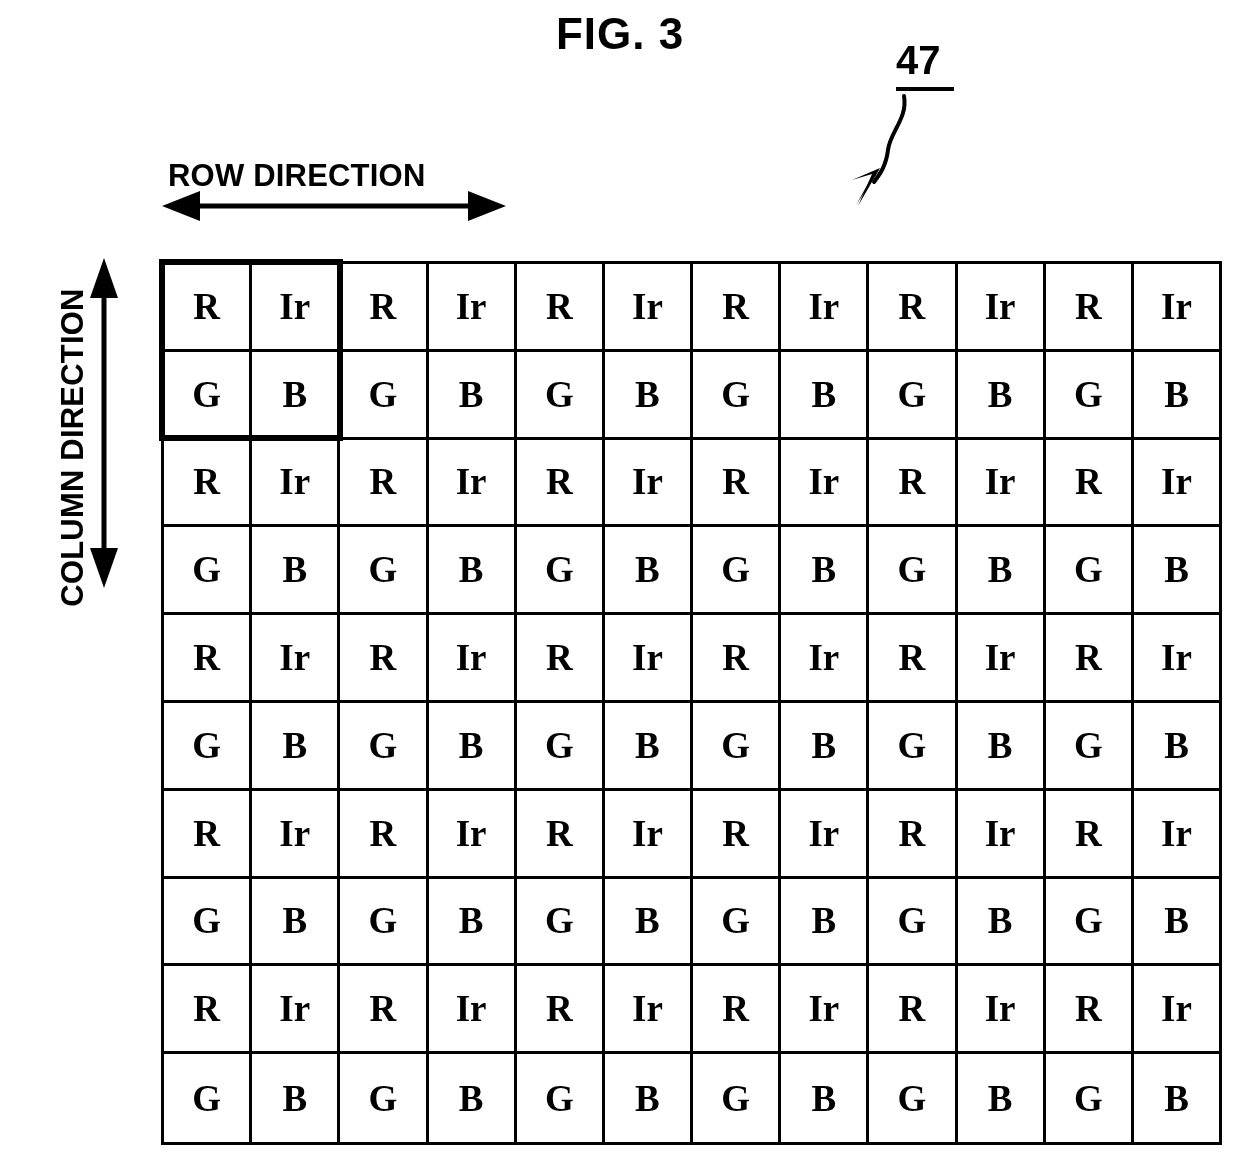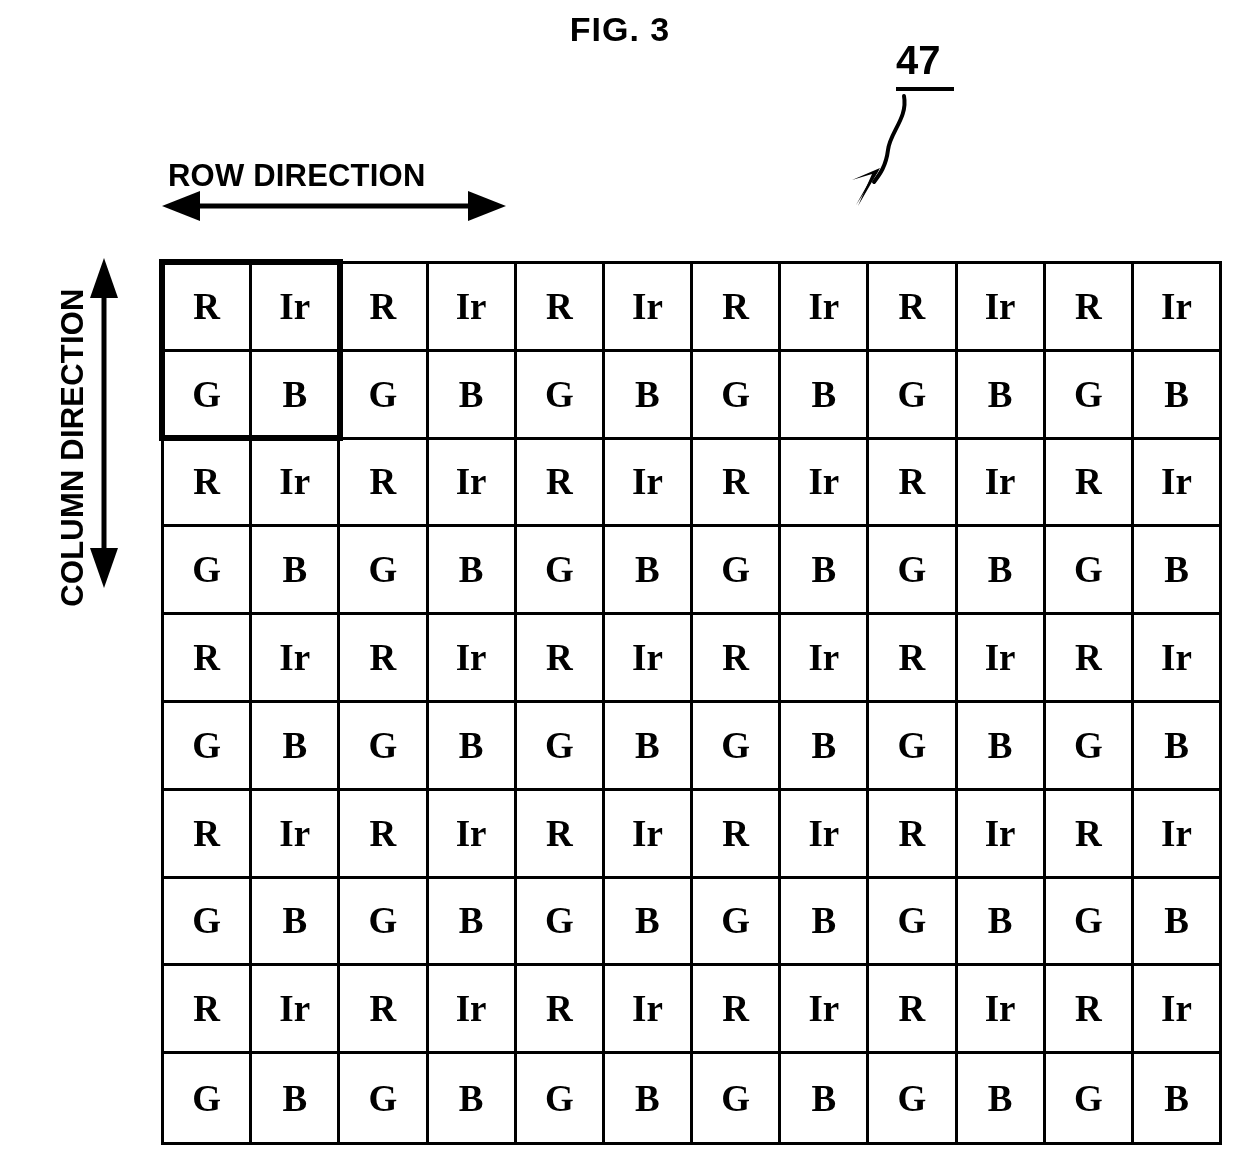--- a/index.html
+++ b/index.html
@@ -19,21 +19,21 @@
   }
 
   
   #figure-title {
     position: absolute;
     left: 0;
     top: 12px;
     width: 1240px;
     text-align: center;
     font-family: "Liberation Sans", sans-serif;
-    font-size: 34px;
+    font-size: 44px;
     font-weight: bold;
     letter-spacing: 1px;
     line-height: 1;
     white-space: nowrap;
   }
 
   
   #reference-callout {
     position: absolute;
     left: 846px;

